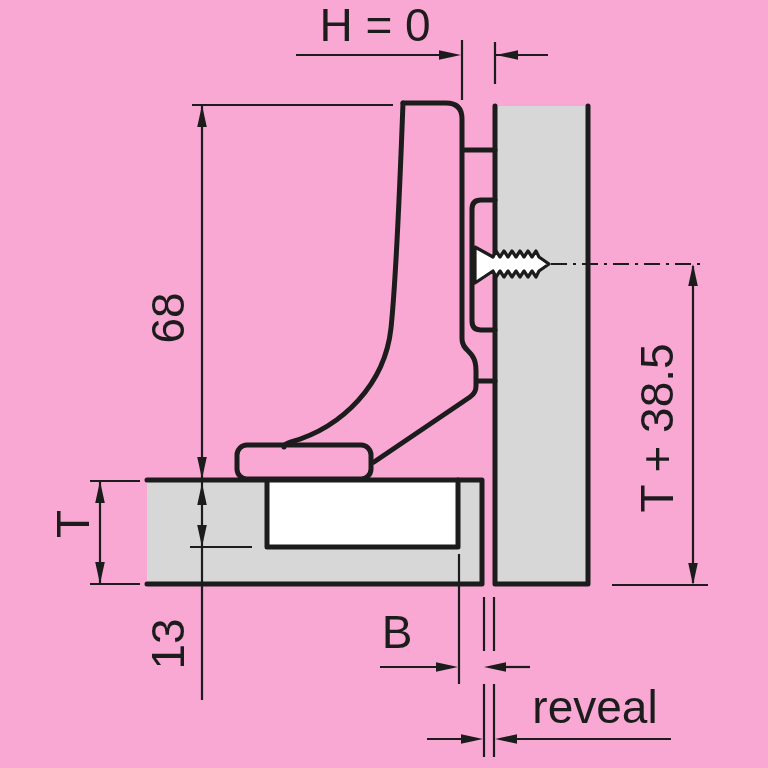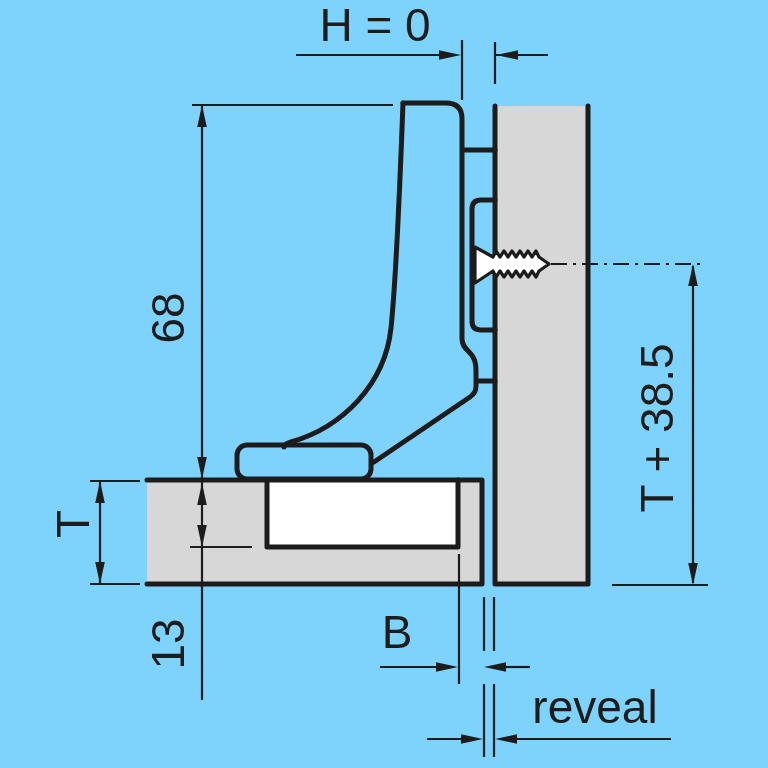--- a/index.html
+++ b/index.html
@@ -8,21 +8,21 @@
     background: #ffffff;
     width: 768px;
     height: 768px;
     overflow: hidden;
     font-family: "Liberation Sans", sans-serif;
   }
   .canvas {
     position: relative;
     width: 768px;
     height: 768px;
-    background: #7dd3fc;
+    background: #f9a8d4;
   }
   svg { display: block; }
   .struct {
     fill: none;
     stroke: #1c1c1c;
     stroke-width: 5;
     stroke-linecap: round;
     stroke-linejoin: round;
   }
   .dim {

